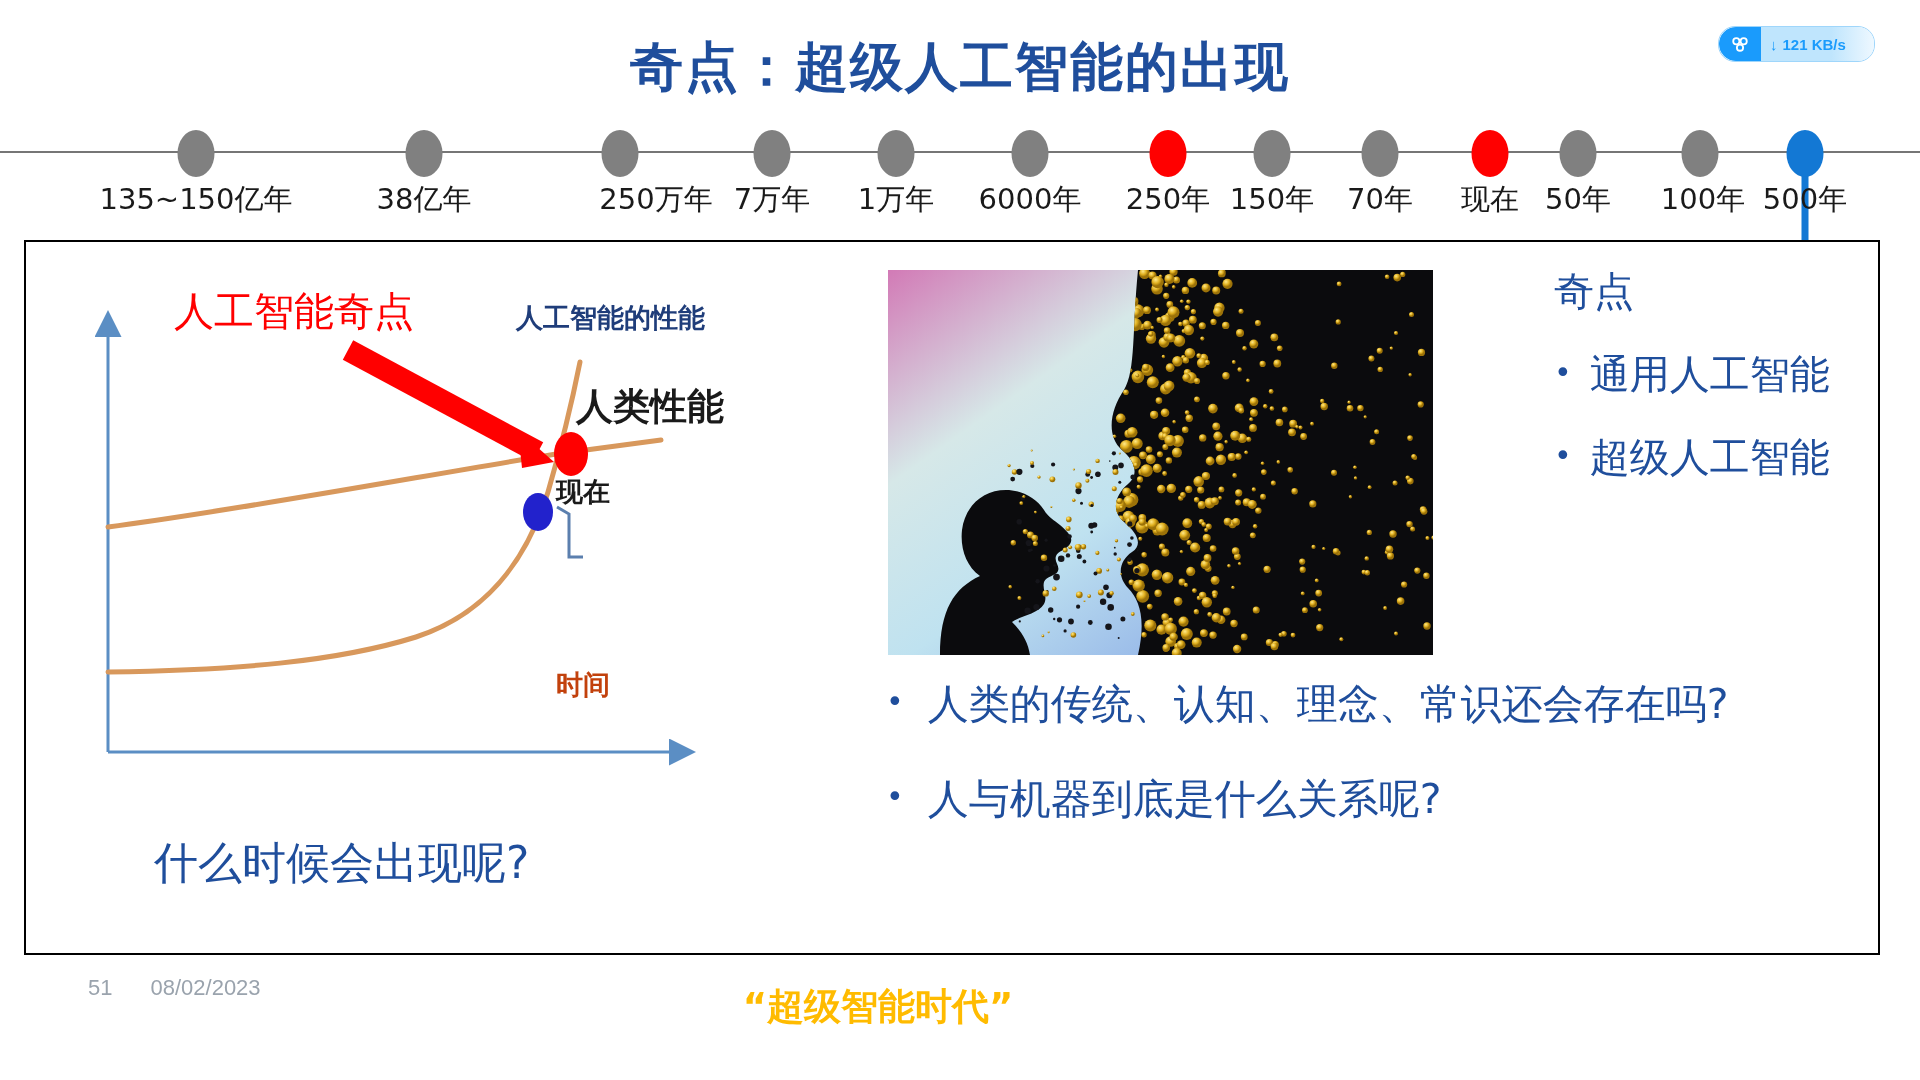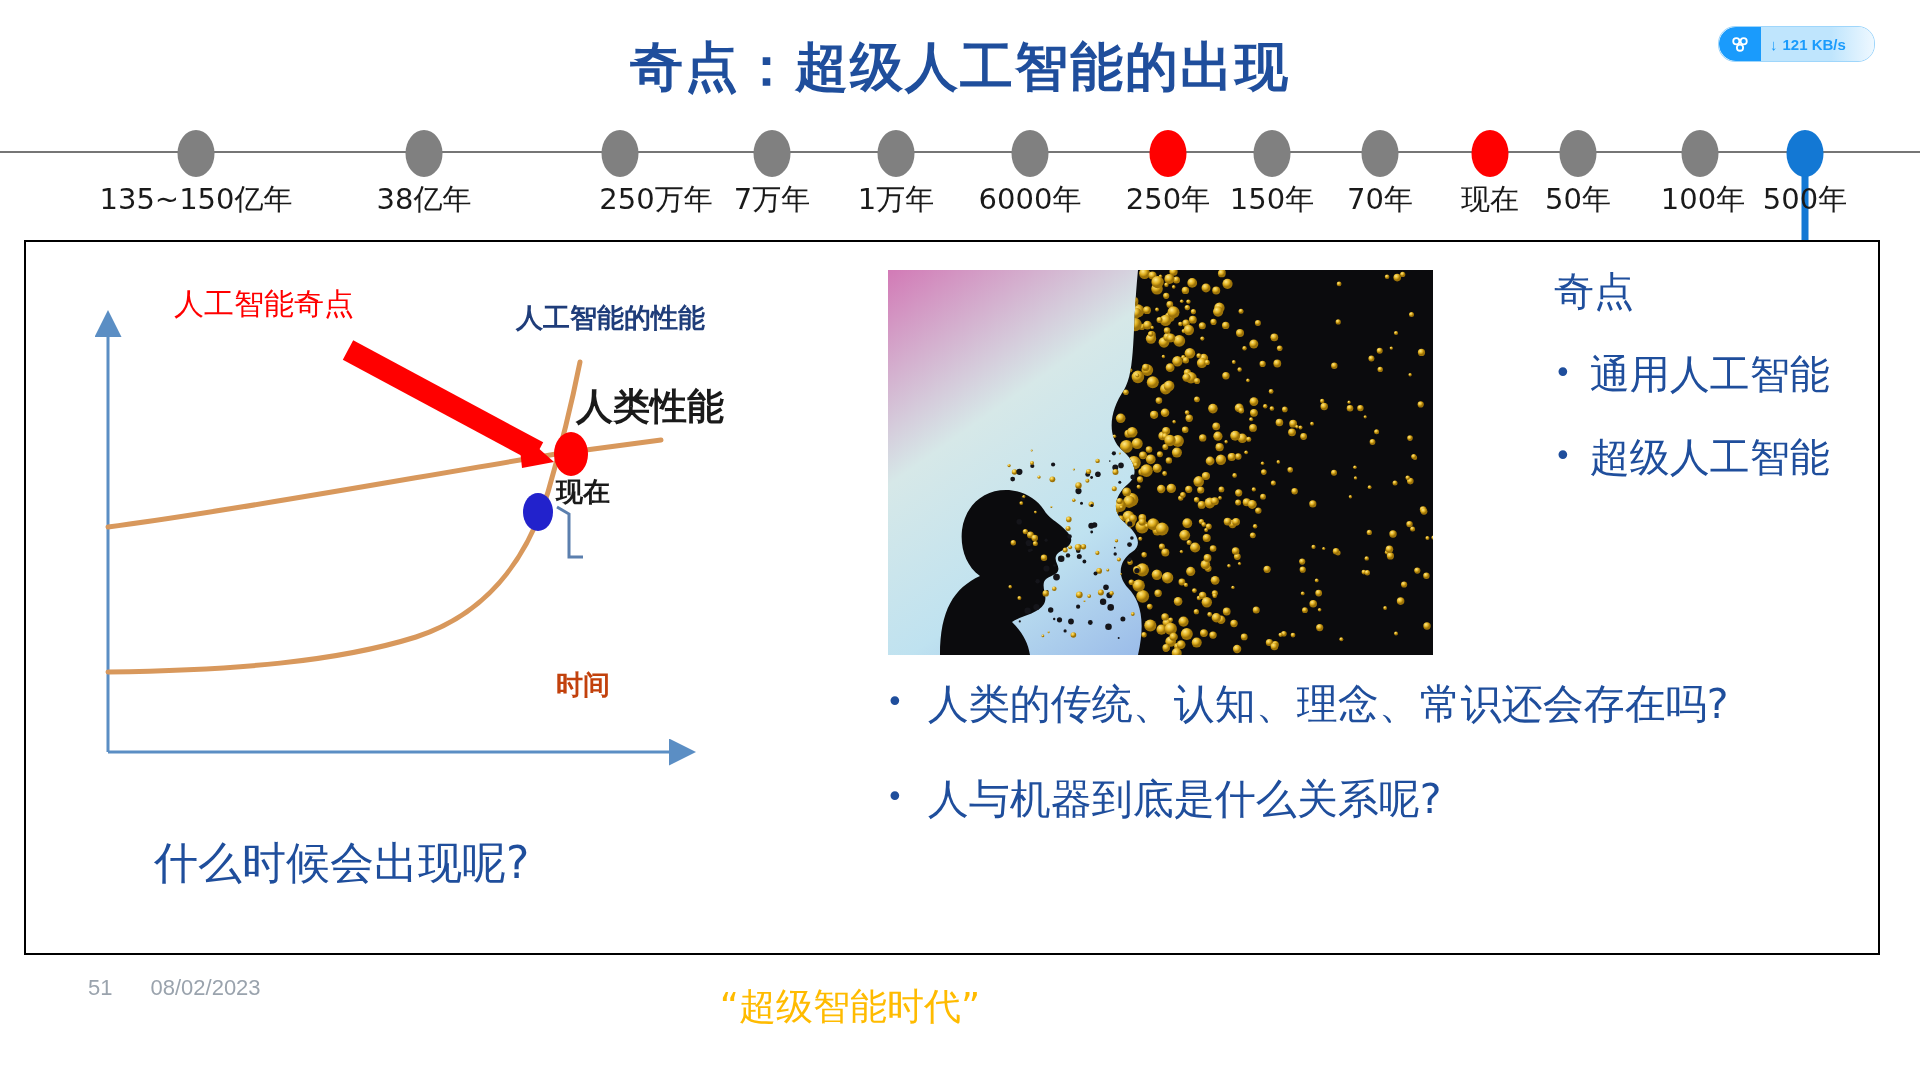--- a/index.html
+++ b/index.html
@@ -68,21 +68,21 @@
   
   #slide-frame{
     position:absolute;left:24px;top:240px;width:1856px;height:715px;
     border:2px solid #000000;background:#ffffff;box-sizing:border-box;
   }
 
   
   #chart-block{position:absolute;left:60px;top:20px;width:760px;height:560px;}
   .chart-label{position:absolute;white-space:nowrap;}
   #lbl-singularity{
-    left:88px;top:22px;color:#ff0000;font-size:30px;
+    left:88px;top:22px;color:#ff0000;font-size:40px;
     font-family:"DejaVu Sans","Liberation Sans",sans-serif;
   }
   #lbl-ai-perf{
     left:430px;top:38px;color:#1f3d7a;font-size:27px;font-weight:bold;
     font-family:"DejaVu Sans","Liberation Sans",sans-serif;
   }
   #lbl-human-perf{
     left:490px;top:120px;color:#1a1a1a;font-size:37px;font-weight:bold;
     font-family:"DejaVu Sans","Liberation Sans",sans-serif;
   }
@@ -132,22 +132,23 @@
     white-space:nowrap;
   }
 
   
   #footer{
     position:absolute;left:88px;top:975px;
     display:flex;gap:38px;color:#9aa3ad;font-size:22px;
   }
   #bottom-caption{
     position:absolute;left:0;top:982px;width:1700px;text-align:center;
-    font-size:37px;font-weight:normal;color:#ffbb00;
-    font-family:"DejaVu Sans","Liberation Sans",sans-serif;
+    font-size:37px;font-weight:bold;color:#ffbb00;
+    font-family:"DejaVu Sans","Liberation Sans",sans-serif;
+    padding-left:28px;
   }
 </style>
 </head>
 <body>
 
 <div id="speed-widget">
   <div class="wd-logo">
     <svg width="22" height="22" viewBox="0 0 24 24" aria-hidden="true">
       <circle cx="8" cy="9" r="3.4" fill="none" stroke="#ffffff" stroke-width="2"></circle>
       <circle cx="16" cy="9" r="3.4" fill="none" stroke="#ffffff" stroke-width="2"></circle>

